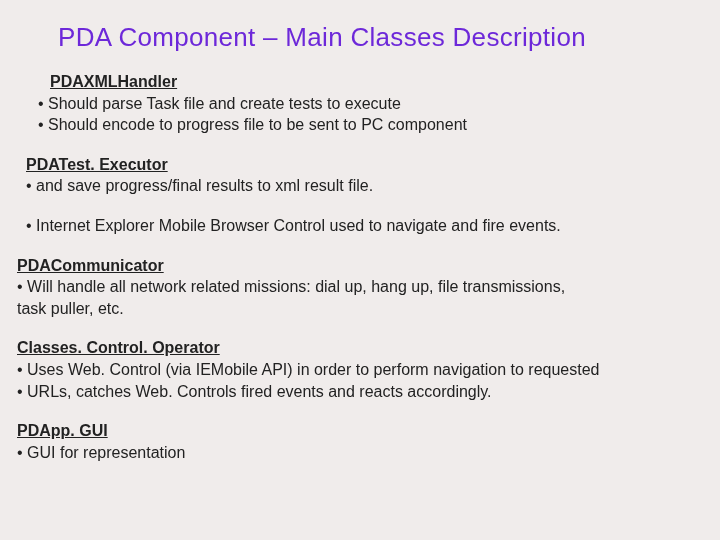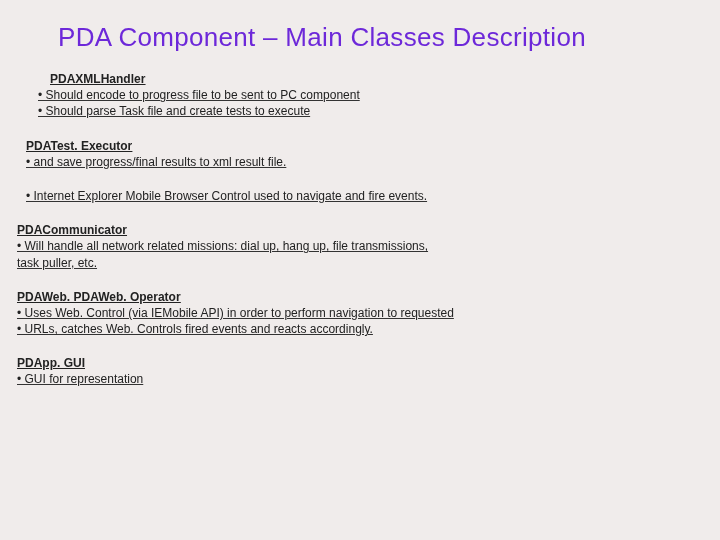--- a/index.html
+++ b/index.html
@@ -17,23 +17,22 @@
   }
   .title {
     font-size: 26px;
     color: #6d28d9;
     font-weight: 400;
     margin: 0 0 18px 44px;
     letter-spacing: 0.3px;
   }
   .block {
     margin-bottom: 18px;
-    font-size: 12px;
+    font-size: 16px;
     line-height: 1.35;
-    text-decoration: underline;
   }
   .block .heading {
     font-weight: 700;
     text-decoration: underline;
     color: #222;
   }
   .block .line {
     color: #222;
   }
   .indent0 { margin-left: 24px; }
@@ -43,41 +42,41 @@
   .indent4 { margin-left: 3px; }
 </style>
 </head>
 <body>
 
 <div class="slide">
   <h1 class="title">PDA Component – Main Classes Description</h1>
 
   <div class="block indent0" style="margin-left:24px;">
     <div class="heading" style="margin-left:12px;">PDAXMLHandler</div>
+    <div class="line"> •  Should parse Task file and create tests to execute</div>
     <div class="line"> •  Should encode to progress file to be sent to PC component</div>
-    <div class="line"> •  Should parse Task file and create tests to execute</div>
   </div>
 
   <div class="block indent2">
     <div class="heading">PDATest. Executor</div>
     <div class="line">• and save progress/final results to xml result file.</div>
   </div>
 
   <div class="block indent3">
     <div class="line">• Internet Explorer Mobile Browser Control used to navigate and fire events.</div>
   </div>
 
   <div class="block indent4">
     <div class="heading">PDACommunicator</div>
     <div class="line">• Will handle all network related missions: dial up, hang up, file transmissions,</div>
     <div class="line">  task puller, etc.</div>
   </div>
 
   <div class="block indent4">
-    <div class="heading">PDAWeb. PDAWeb. Operator</div>
+    <div class="heading">Classes. Control. Operator</div>
     <div class="line">• Uses Web. Control (via IEMobile API) in order to perform navigation to requested</div>
     <div class="line">• URLs, catches Web. Controls fired events and reacts accordingly.</div>
   </div>
 
   <div class="block indent4">
     <div class="heading">PDApp. GUI</div>
     <div class="line">• GUI for representation</div>
   </div>
 </div>
 

